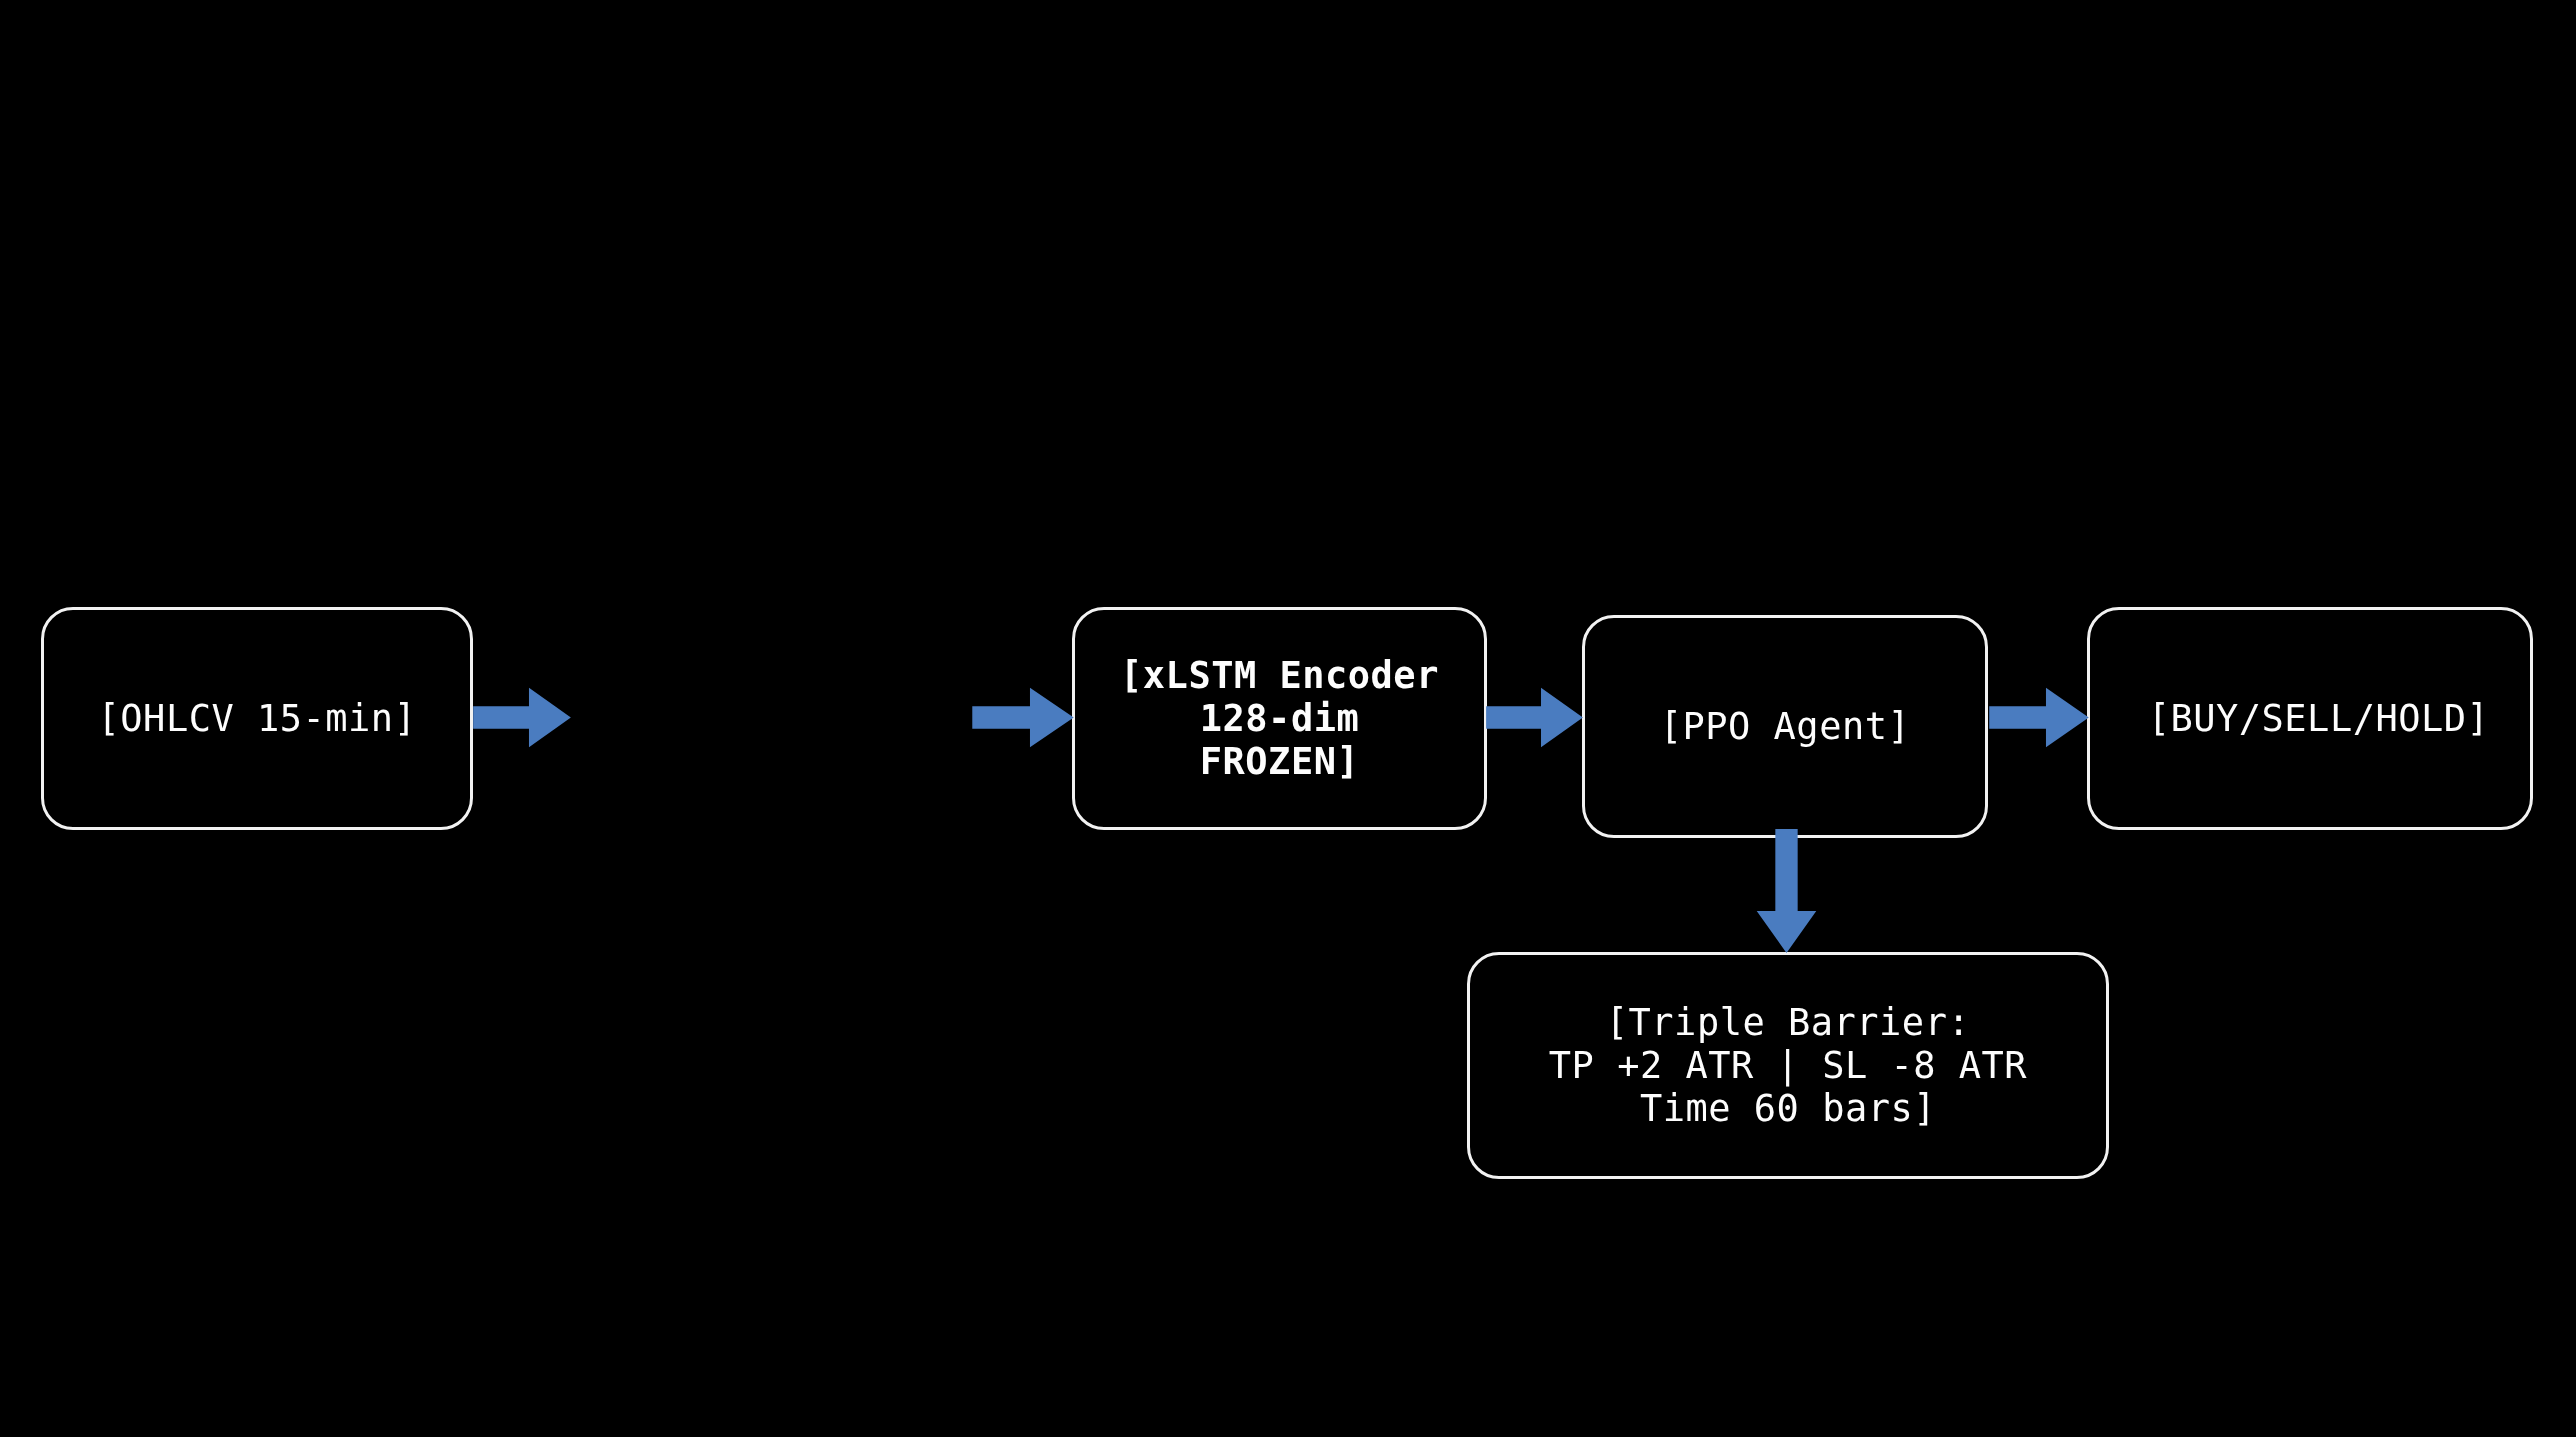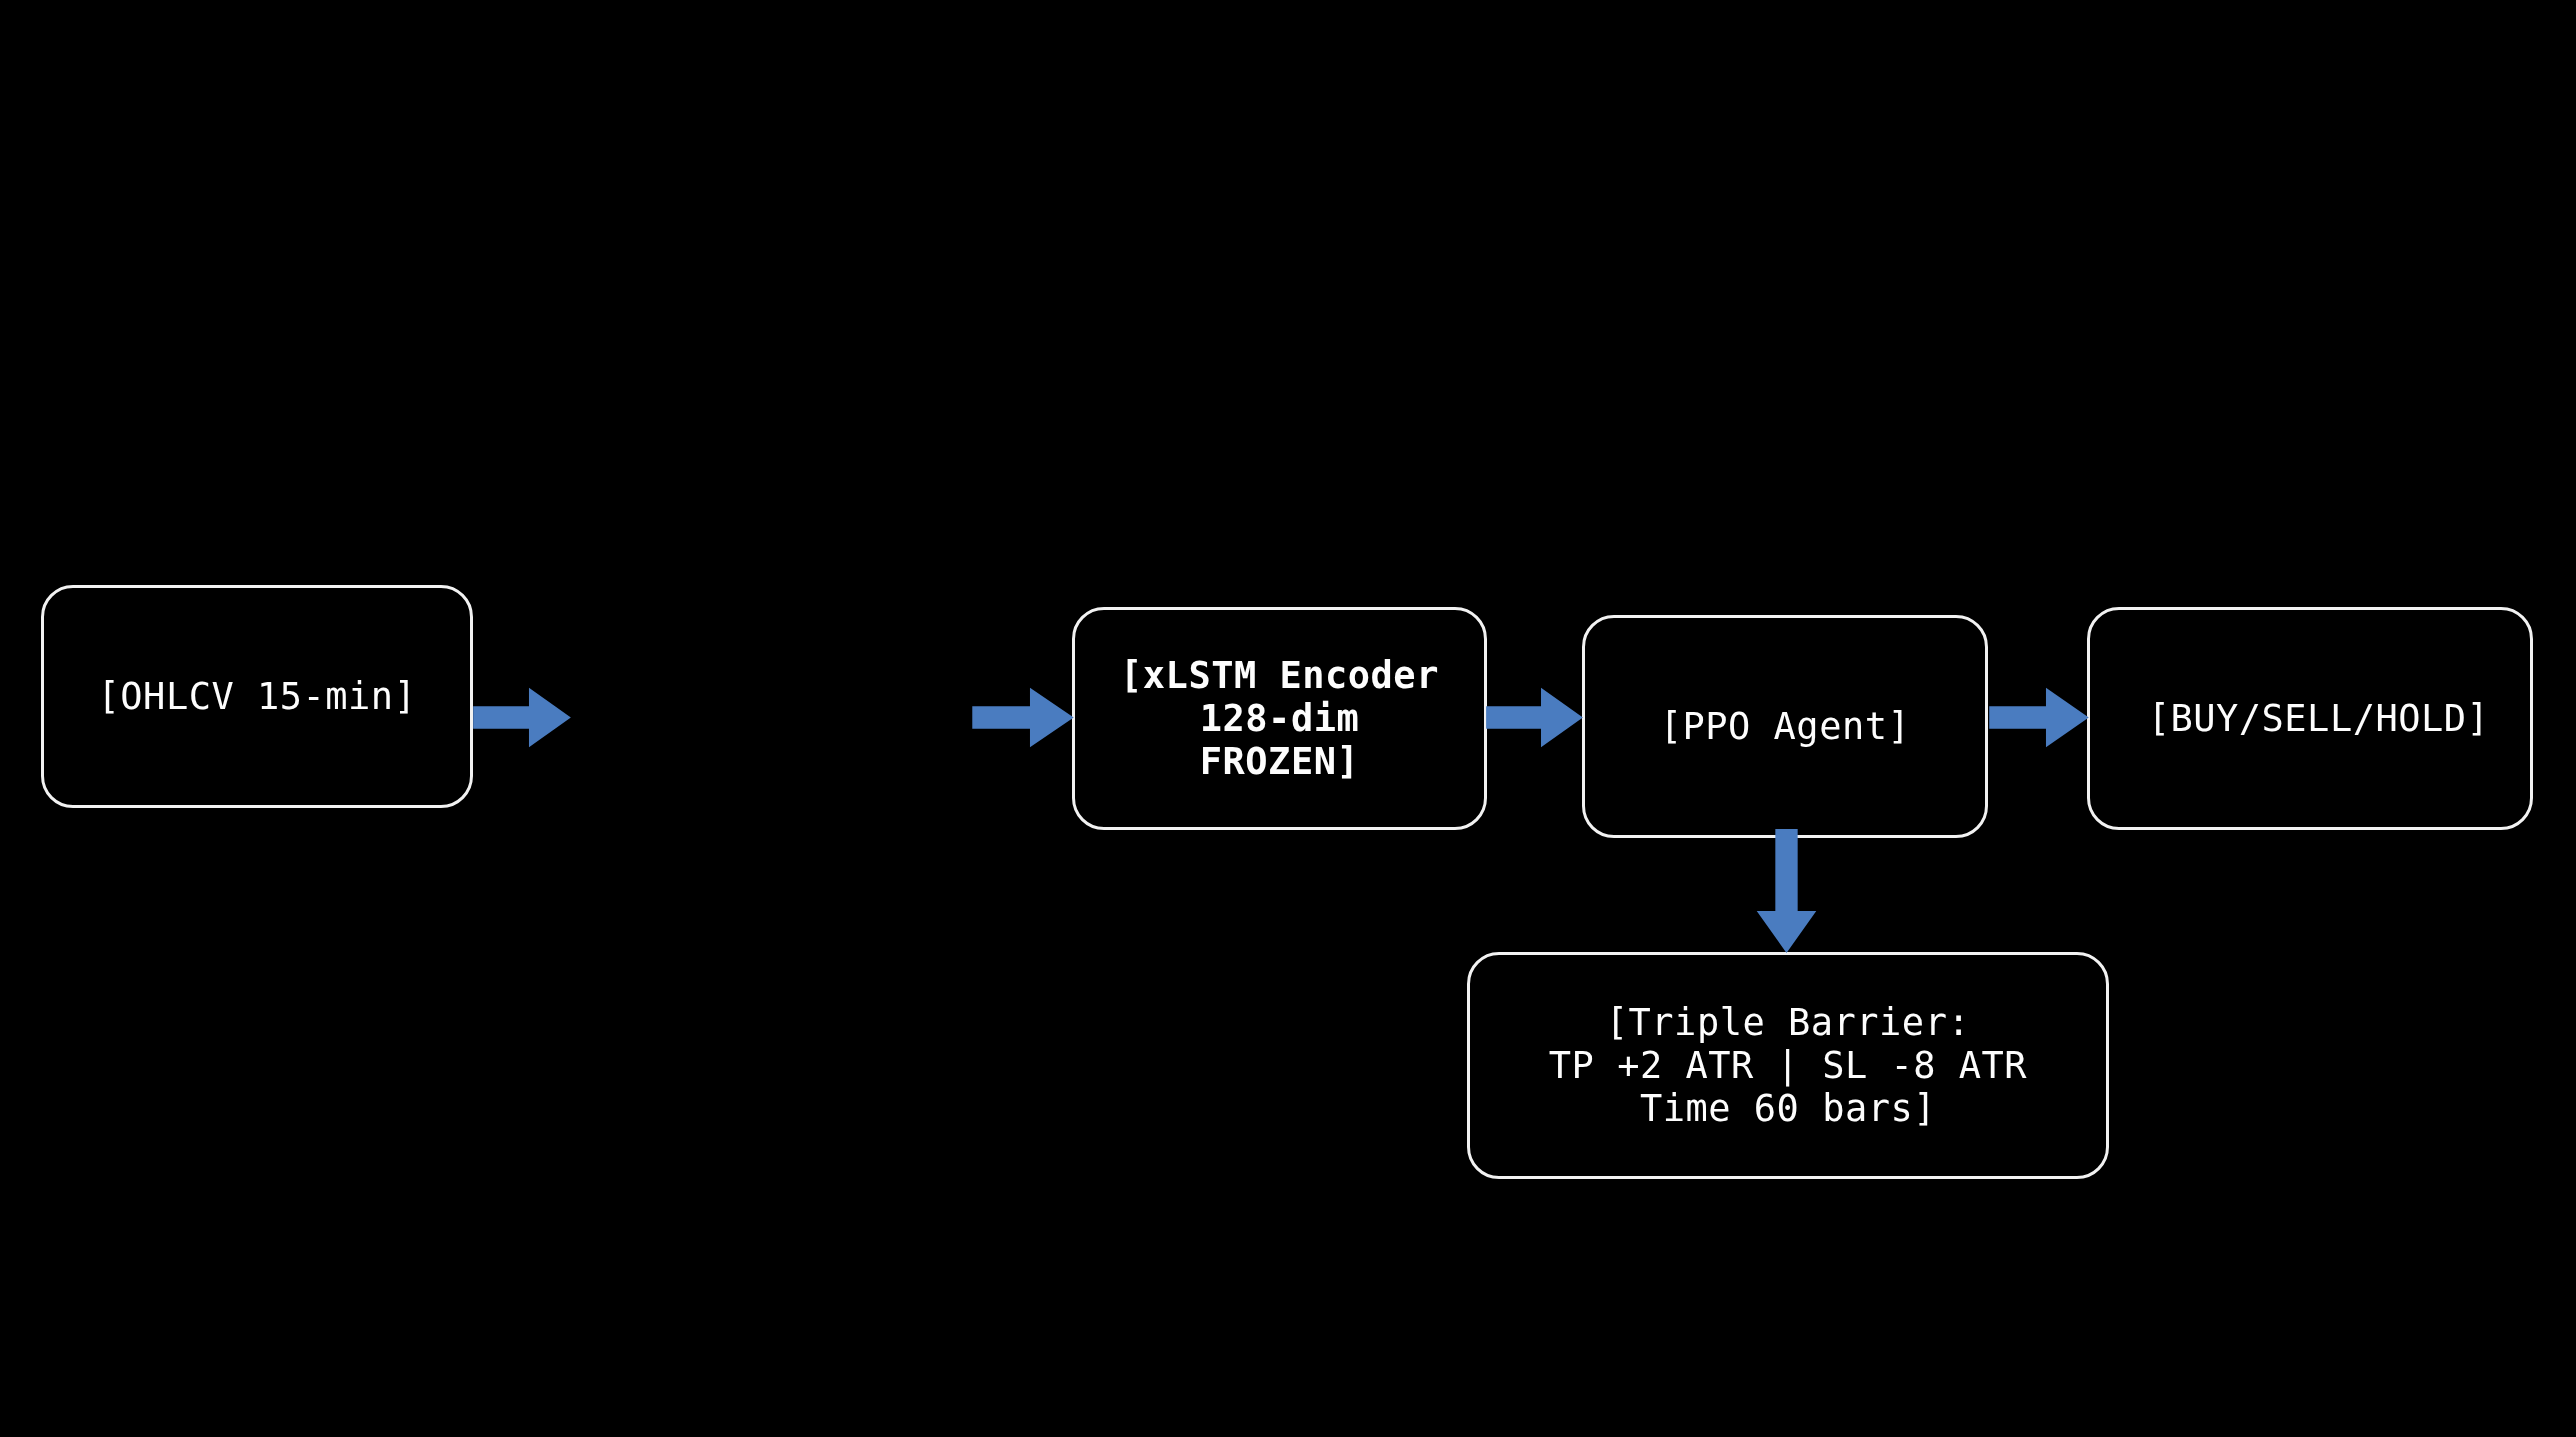--- a/index.html
+++ b/index.html
@@ -45,21 +45,21 @@
   .arrow svg {
     display: block;
     overflow: visible;
   }
 </style>
 </head>
 <body>
 
 <div id="canvas">
 
-  <div class="node" style="left:41px; top:585px; width:432px; height:223px;">
+  <div class="node" style="left:41px; top:607px; width:432px; height:223px;">
     <div class="node-label">[OHLCV 15-min]</div>
   </div>
 
 
   <div class="node" style="left:1072px; top:607px; width:415px; height:223px;font-weight:bold;">
     <div class="node-label">[xLSTM Encoder
 128-dim
 FROZEN]</div>
   </div>
 

